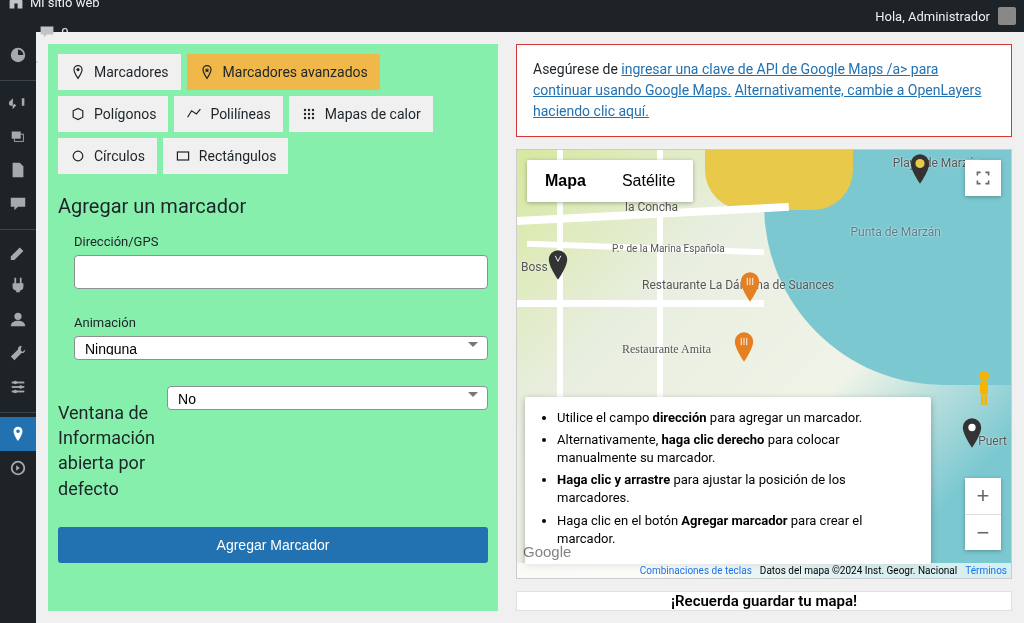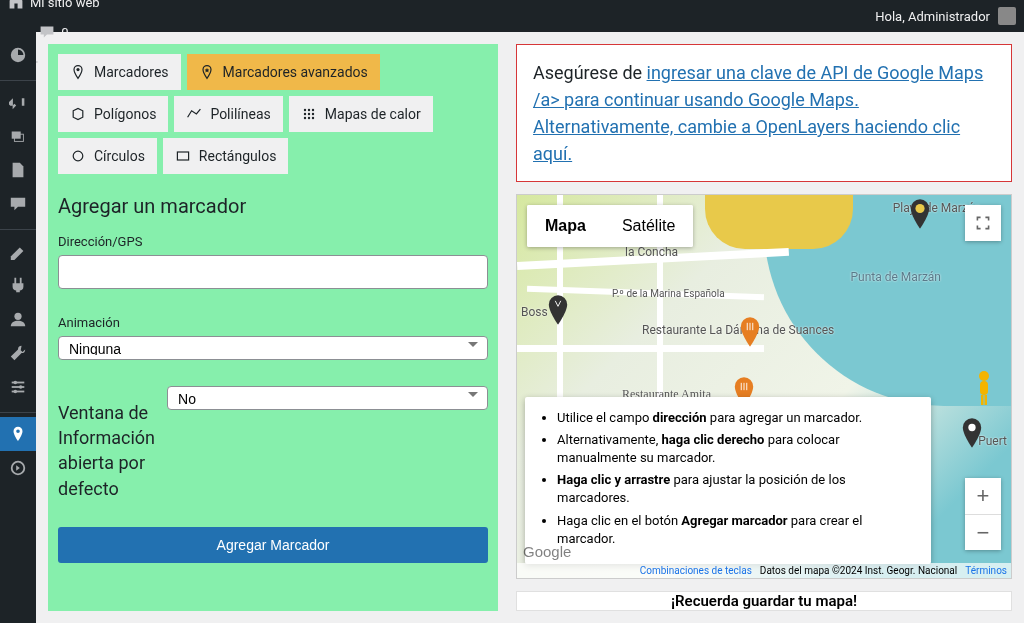--- a/index.html
+++ b/index.html
@@ -26,32 +26,32 @@
 
 
 .tabs { display: flex; flex-wrap: wrap; gap: 6px; margin-bottom: 20px; }
 .tab { display: flex; align-items: center; gap: 8px; padding: 10px 12px; background: #f0f0f1; cursor: pointer; font-size: 14px; color: #1d2327; }
 .tab.active { background: #f0b849; }
 .tab-icon { width: 16px; height: 16px; display: inline-flex; align-items: center; justify-content: center; }
 
 
 .form-title { font-size: 20px; font-weight: 400; margin: 8px 0 16px 0; color: #1d2327; }
 .form-label { font-size: 13px; color: #1d2327; margin-bottom: 6px; display: block; }
-.form-group { margin-bottom: 26px; }
+.form-group { margin-bottom: 26px; margin-left: 16px; }
 .form-row { display: flex; gap: 12px; margin-bottom: 26px; }
 .label-col { flex: 0 0 70px; font-size: 18px; color: #1d2327; line-height: 1.4; margin-top: 14px; }
 .input-col { flex: 1; }
 .text-input { width: 100%; padding: 6px 8px; border: 1px solid #8c8f94; border-radius: 4px; font-size: 14px; height: 34px; }
 .select-input { width: 100%; padding: 4px 28px 4px 10px; border: 1px solid #8c8f94; border-radius: 4px; font-size: 14px; height: 24px; background: #fff; appearance: none; position: relative; }
 .select-wrap { position: relative; }
 .select-wrap::after { content: ""; position: absolute; right: 10px; top: 50%; transform: translateY(-60%); border: 5px solid transparent; border-top-color: #777; pointer-events: none; }
 .primary-btn { width: 100%; padding: 10px; background: #2271b1; color: #fff; border: none; border-radius: 3px; font-size: 14px; cursor: pointer; }
 
 
-.warning-box { border: 1px solid #d63638; padding: 14px 16px; background: #fff; font-size: 18px; line-height: 1.5; color: #1d2327; }
+.warning-box { border: 1px solid #d63638; padding: 14px 16px; background: #fff; font-size: 14px; line-height: 1.5; color: #1d2327; }
 .warning-box a { color: #2271b1; text-decoration: underline; }
 
 
 .map-container { flex: 1; background: #e8eee0; position: relative; border: 1px solid #ccc; overflow: hidden; }
 .map-bg { position: absolute; inset: 0; background: linear-gradient(135deg, #d6e89f 0%, #e8eee0 30%, #f0f4e8 60%, #7bc8d1 85%); }
 .map-road { position: absolute; background: #fff; }
 .map-water { position: absolute; background: #7bc8d1; }
 .map-controls { position: absolute; top: 10px; left: 10px; background: #fff; border-radius: 2px; box-shadow: 0 1px 4px rgba(0,0,0,0.3); display: flex; overflow: hidden; }
 .map-type-btn { padding: 12px 18px; font-size: 16px; cursor: pointer; background: #fff; border: none; }
 .map-type-btn.active { font-weight: 600; }

